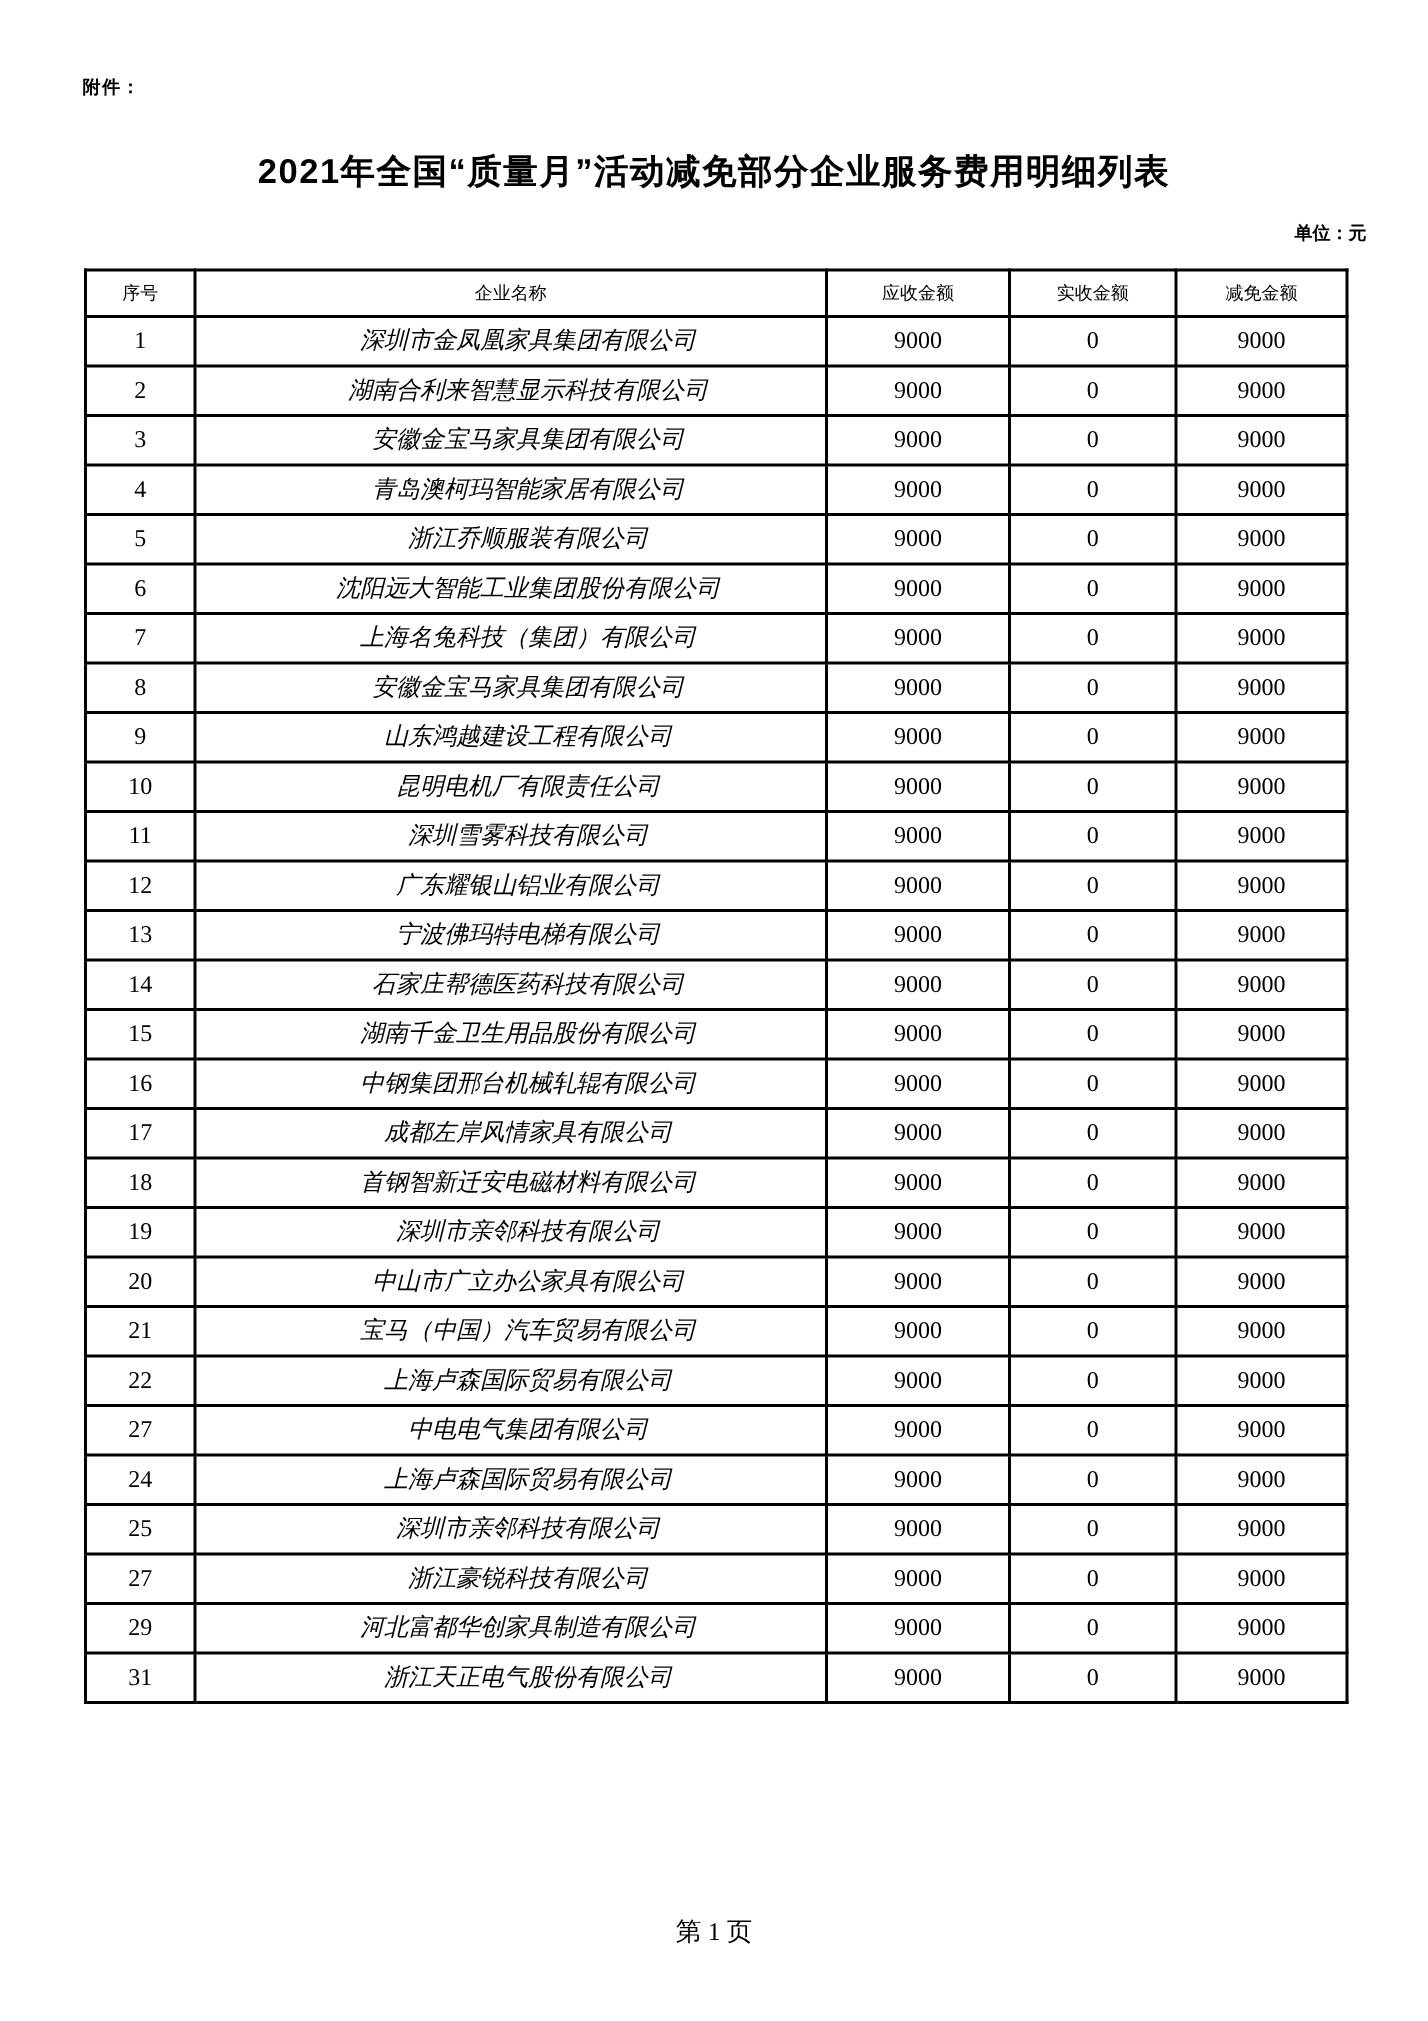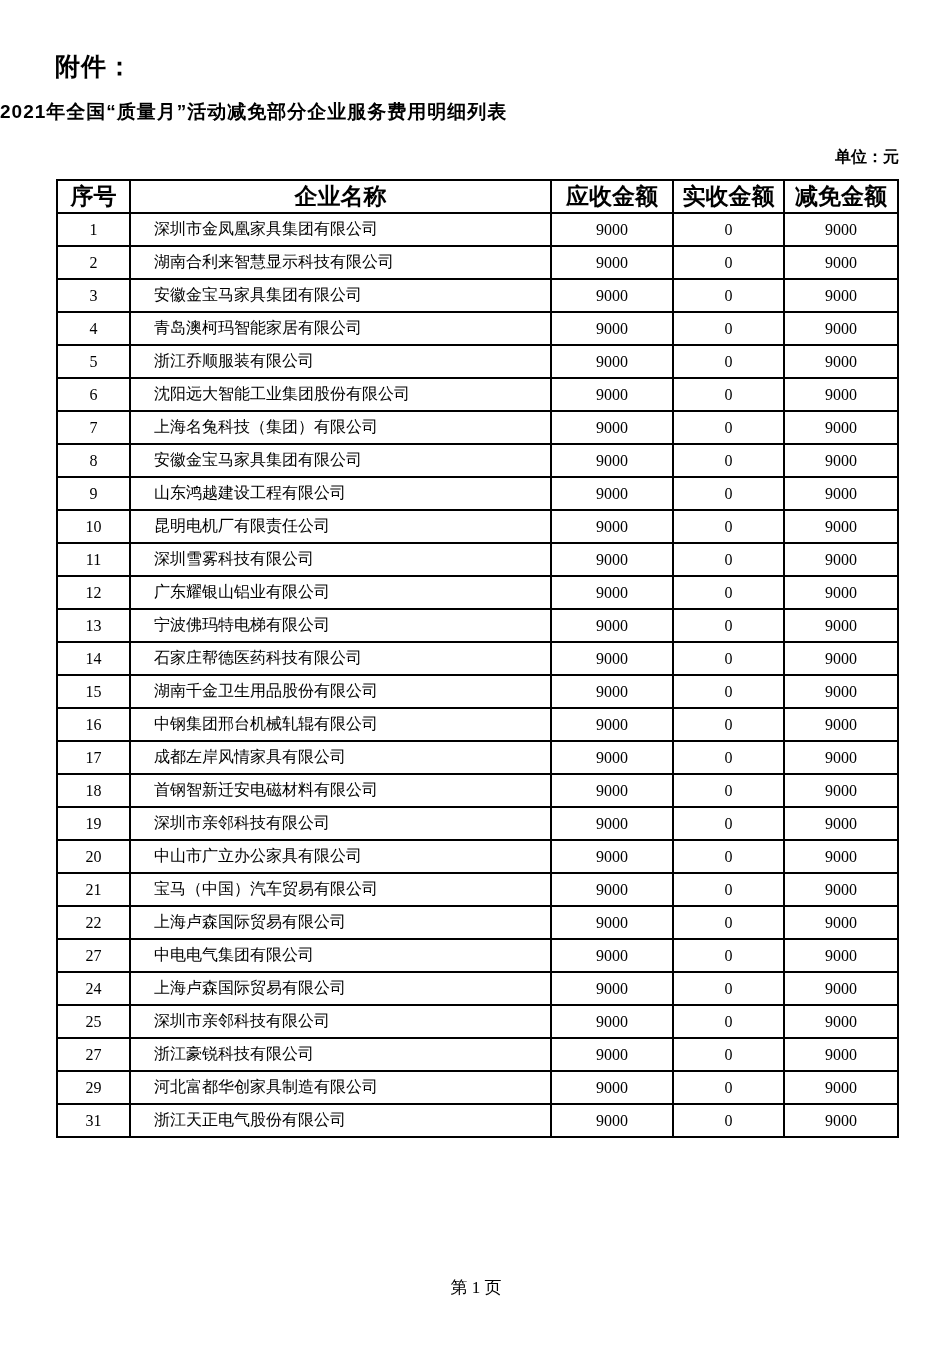--- a/index.html
+++ b/index.html
@@ -15,73 +15,75 @@
     color: #000000;
     font-family: "Liberation Serif", serif;
     overflow: hidden;
   }
   .attachment {
     position: absolute;
     left: 55px;
     top: 50px;
     font-family: "Liberation Sans", sans-serif;
     font-weight: bold;
-    font-size: 25px;
+    font-size: 12px;
     letter-spacing: 1px;
   }
   .title {
     position: absolute;
     left: 0;
     right: 0;
     top: 99px;
     margin: 0;
+    text-align: center;
     font-family: "Liberation Sans", sans-serif;
     font-weight: bold;
-    font-size: 19px;
+    font-size: 23px;
     letter-spacing: 1px;
   }
   .unit {
     position: absolute;
-    right: 53px;
+    right: 41px;
     top: 147px;
     font-family: "Liberation Sans", sans-serif;
     font-weight: bold;
-    font-size: 16px;
+    font-size: 12px;
     margin-left: 20px;
   }
   table.fee-table {
     position: absolute;
     left: 56px;
     top: 179px;
     width: 841px;
     border-collapse: collapse;
     table-layout: fixed;
   }
   .fee-table th, .fee-table td {
     border: 2px solid #000000;
     padding: 0;
     overflow: hidden;
     white-space: nowrap;
   }
   .fee-table th {
     height: 29px;
     font-family: "Liberation Sans", sans-serif;
-    font-weight: bold;
-    font-size: 23px;
+    font-weight: normal;
+    font-size: 12px;
     text-align: center;
   }
   .fee-table td {
     height: 31px;
     font-family: "Liberation Serif", serif;
     font-size: 16px;
     text-align: center;
   }
   .fee-table td.c-name {
-    text-align: left;
+    text-align: center;
     padding-left: 23px;
+    font-style: italic;
   }
   .col-no   { width: 73px;  }
   .col-name { width: 421px; }
   .col-amt1 { width: 122px; }
   .col-amt2 { width: 111px; }
   .col-amt3 { width: 114px; }
   .footer {
     position: absolute;
     left: 0;
     right: 0;

